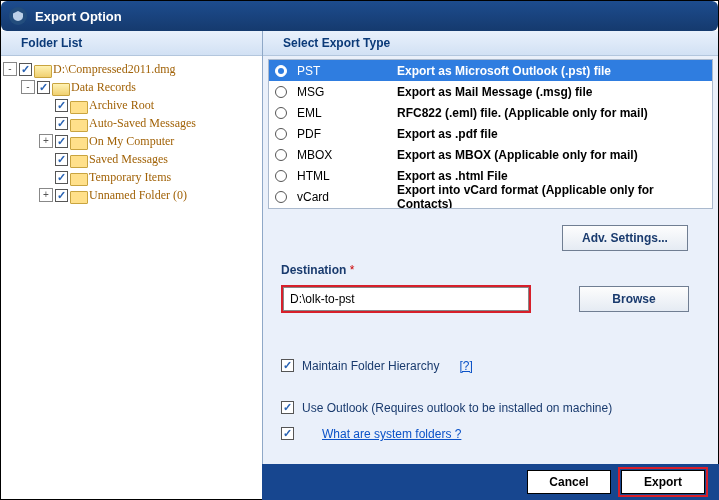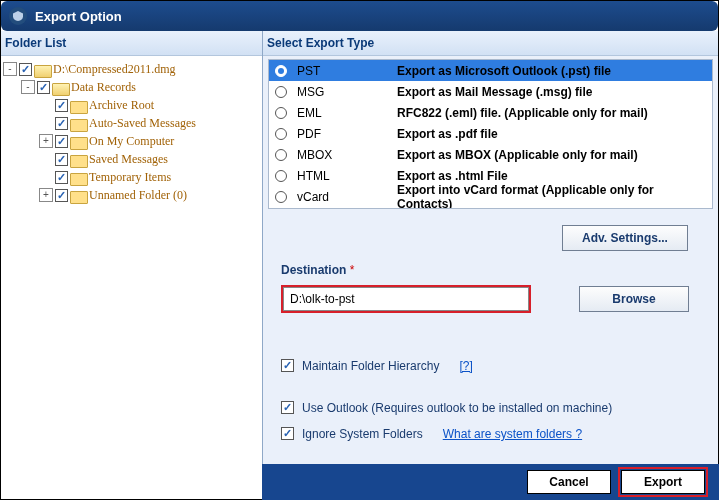--- a/index.html
+++ b/index.html
@@ -3,35 +3,35 @@
 <meta charset="utf-8">
 <style>
 * { box-sizing: border-box; margin: 0; padding: 0; font-family: 'Segoe UI', Tahoma, sans-serif; font-size: 12px; }
 body { width: 719px; height: 500px; background: #fff; overflow: hidden; border: 1px solid #000; }
 .titlebar { height: 30px; background: linear-gradient(to bottom, #1d4c8e, #153a6e); color: #fff; display: flex; align-items: center; padding: 0 8px; border-radius: 6px; }
 .titlebar .app-icon { width: 18px; height: 18px; border-radius: 50%; background: #234d7d; display: flex; align-items: center; justify-content: center; margin-right: 8px; }
 .titlebar .app-icon svg { width: 12px; height: 12px; fill: #bcd0e8; }
 .titlebar-title { font-weight: bold; font-size: 13px; }
 .content { display: flex; height: calc(100% - 30px); }
 .left-pane { width: 262px; border-right: 1px solid #8fa8c7; display: flex; flex-direction: column; }
-.pane-header { background: linear-gradient(to bottom, #e9f1fc, #d2e1f4); color: #0b3a78; font-weight: bold; padding: 5px 4px; border-bottom: 1px solid #b3c6dd; }
+.pane-header { background: linear-gradient(to bottom, #e9f1fc, #d2e1f4); color: #0b3a78; font-weight: bold; padding: 5px 20px; border-bottom: 1px solid #b3c6dd; }
 .tree-wrap { flex: 1; background: #fff; overflow: auto; padding: 4px 2px; }
 .tree-row { display: flex; align-items: center; height: 18px; white-space: nowrap; }
 .spacer1 { width: 18px; display: inline-block; }
 .expander { width: 14px; height: 14px; border: 1px solid #888; background: #fff; display: inline-flex; align-items: center; justify-content: center; font-size: 10px; line-height: 1; color: #555; cursor: pointer; margin-right: 2px; }
 .chk { width: 13px; height: 13px; border: 1px solid #555; display: inline-flex; align-items: center; justify-content: center; margin-right: 2px; background: #fff; cursor: pointer; }
 .chk.checked::after { content: '✓'; color: #2a63b3; font-size: 11px; font-weight: bold; }
 .folder-ic { width: 16px; height: 13px; display: inline-block; margin-right: 3px; position: relative; }
 .folder-ic::before { content: ''; position: absolute; left: 0; top: 2px; width: 16px; height: 11px; background: #ffe08a; border: 1px solid #c9a43f; border-radius: 1px; }
 .folder-ic.open::before { background: linear-gradient(to bottom, #fff2b3, #f0d070); }
 .tree-label { color: #a16207; font-family: Liberation Serif, serif; }
 .right-pane { flex: 1; display: flex; flex-direction: column; background: #eaf0fa; }
 .export-list { border: 1px solid #aab9cd; margin: 3px 5px 0 5px; background: #fff; height: 150px; overflow-y: scroll; position: relative; }
 .export-row { display: flex; align-items: center; height: 21px; padding: 0 6px; cursor: pointer; }
-.export-row.selected { background: #2f7de0; color: #000000; }
+.export-row.selected { background: #2f7de0; color: #ffffff; }
 .export-radio { width: 12px; height: 12px; border-radius: 50%; border: 1px solid #555; margin-right: 10px; display: inline-flex; align-items: center; justify-content: center; background: #fff; }
 .export-row.selected .export-radio { border-color: #fff; background: #fff; }
 .export-radio.on::after { content: ''; width: 6px; height: 6px; border-radius: 50%; background: #000; }
 .export-row.selected .export-radio.on::after { background: #2f7de0; }
 .fmt-name { width: 100px; }
 .fmt-desc { flex: 1; font-weight: bold; }
 .right-body { flex: 1; padding: 10px 18px 0 18px; position: relative; }
 .btn { display: inline-flex; align-items: center; justify-content: center; background: linear-gradient(to bottom, #fdfdfd, #e5ebf3); border: 1px solid #707e92; color: #1a3b6e; font-weight: bold; cursor: pointer; height: 26px; }
 .adv-row { display: flex; justify-content: flex-end; margin: 6px 12px 12px 0; }
 .adv-btn { width: 126px; }
@@ -194,21 +194,20 @@
         <span class="link">[?]</span>
       </div>
 
       <div class="opt-row" style="margin-top:28px;">
         <span class="chk checked"></span>
         <span>Use Outlook (Requires outlook to be installed on machine)</span>
       </div>
 
       <div class="opt-row">
         <span class="chk checked"></span>
-        <span>Ignore System Folders</span>
         <span class="link">What are system folders ?</span>
       </div>
     </div>
   </div>
 </div>
 
 <div class="footer">
   <div class="btn">Cancel</div>
   <div class="btn export">Export</div>
 </div>

